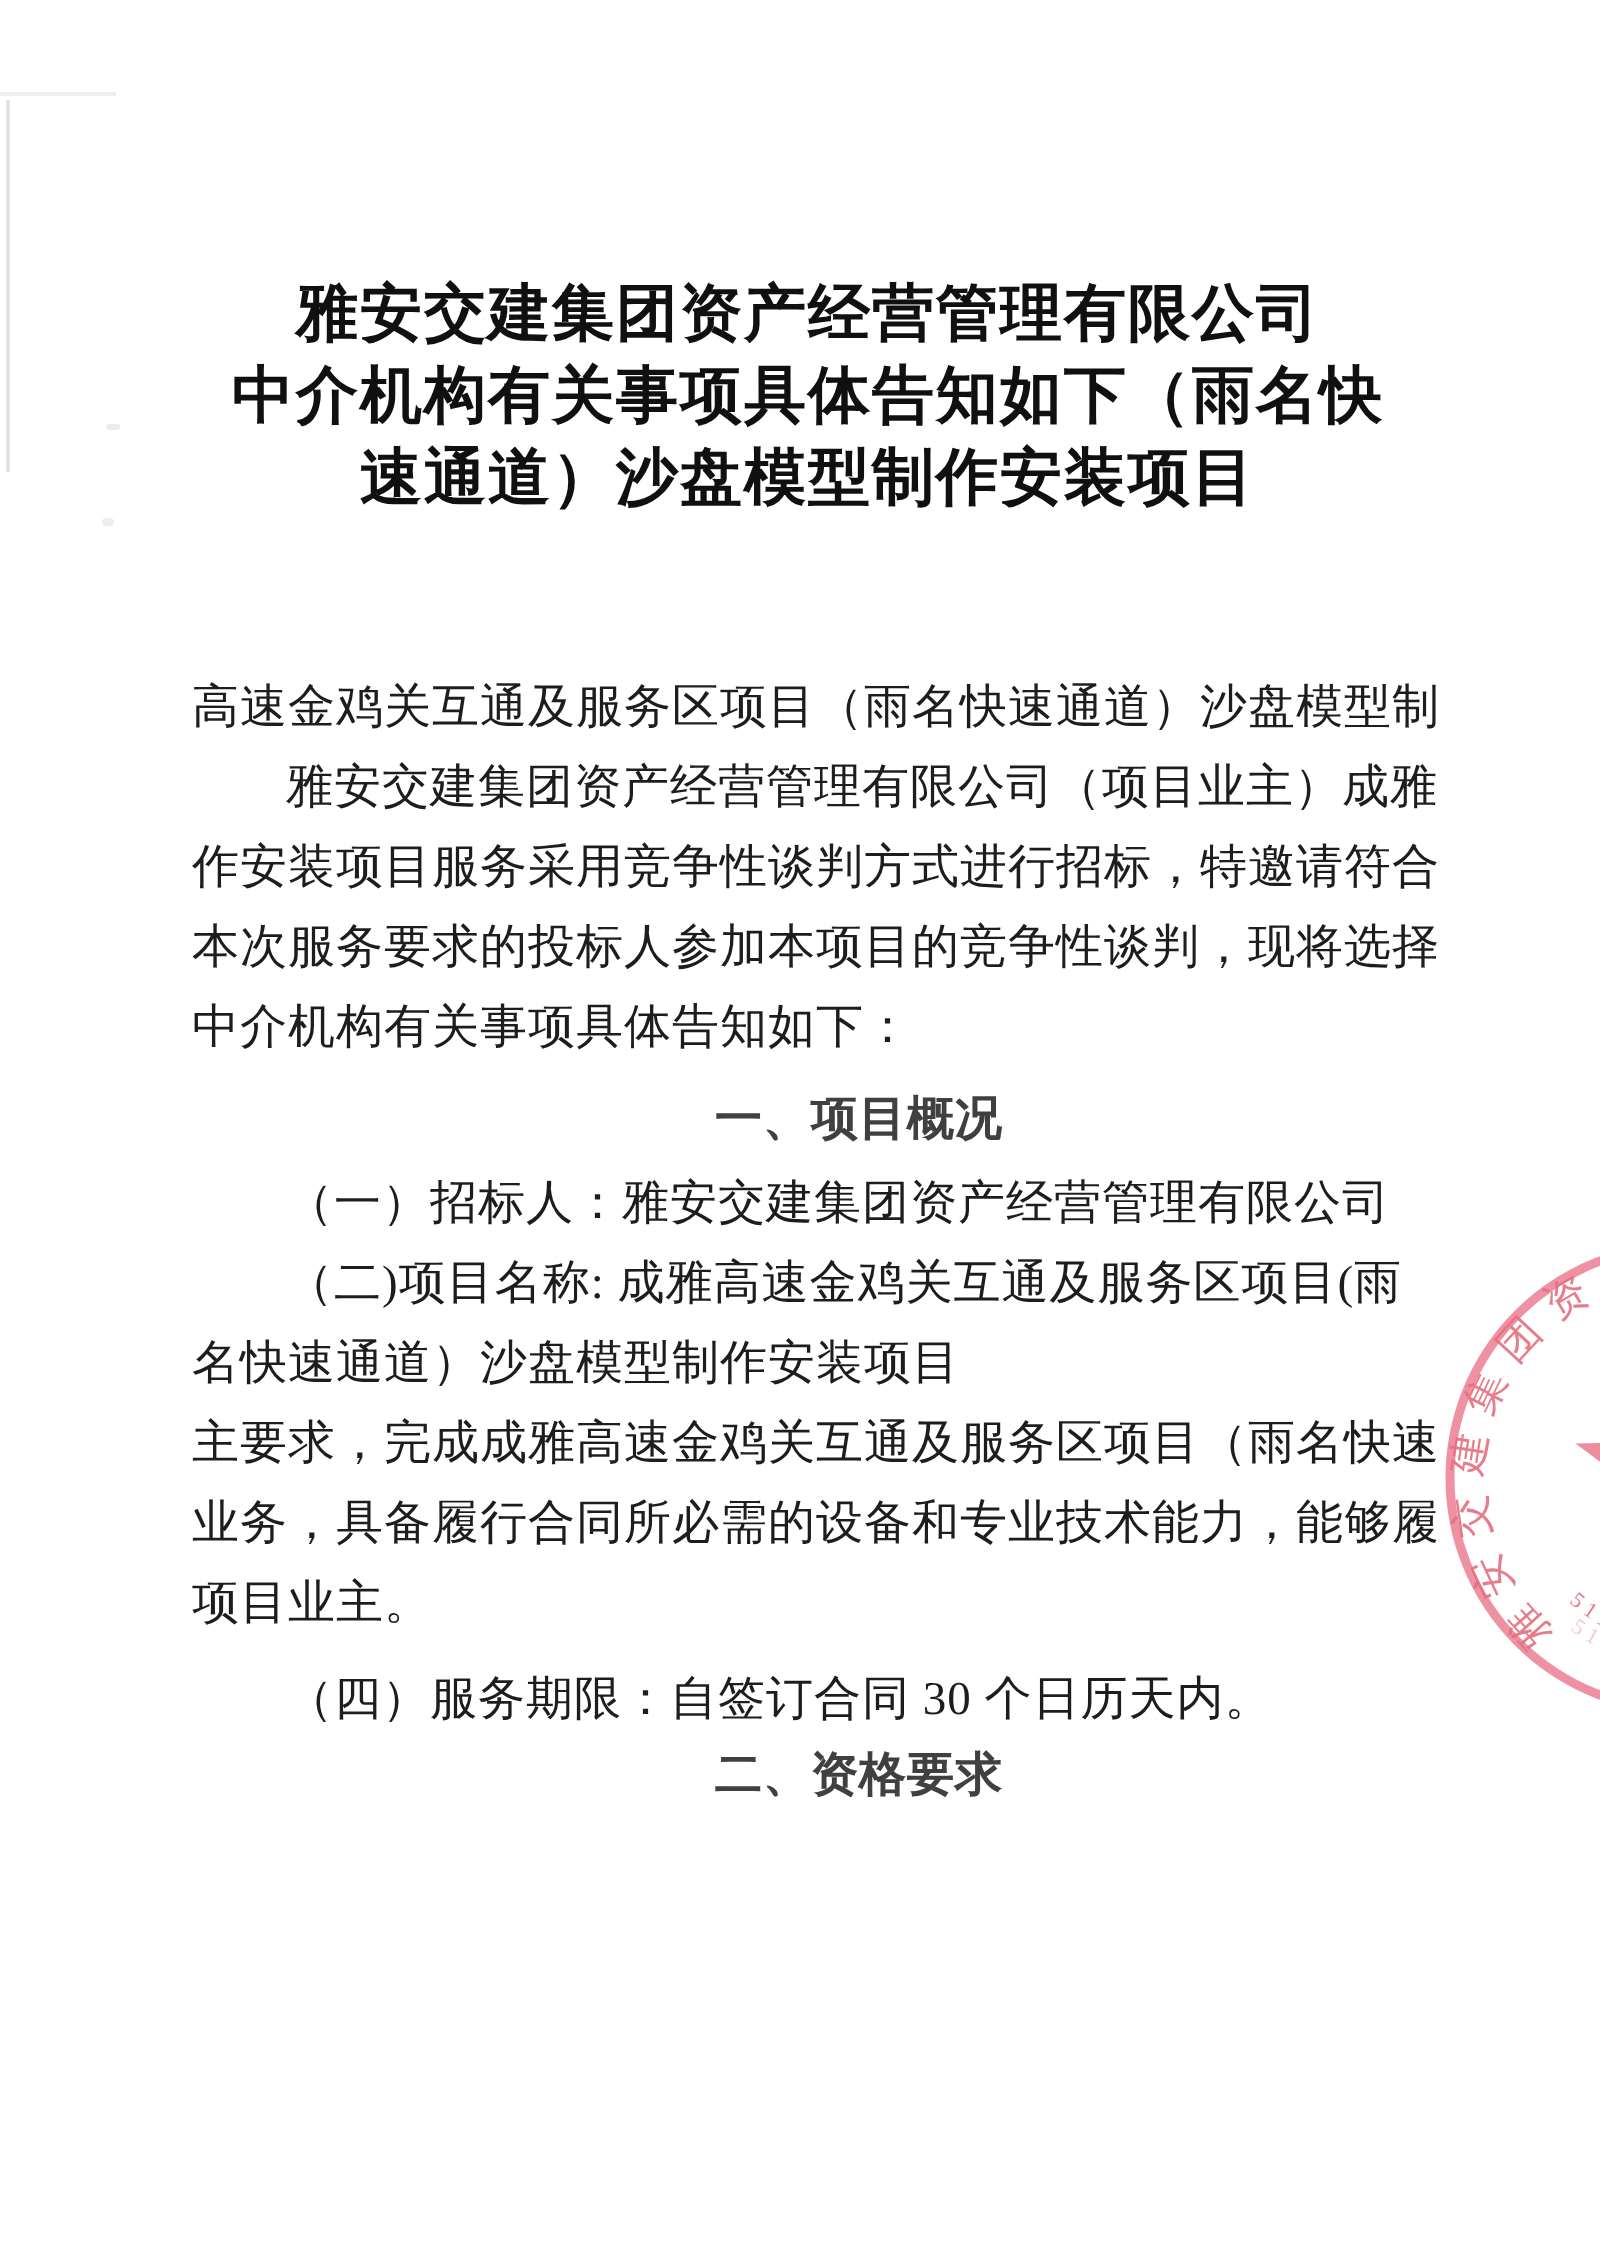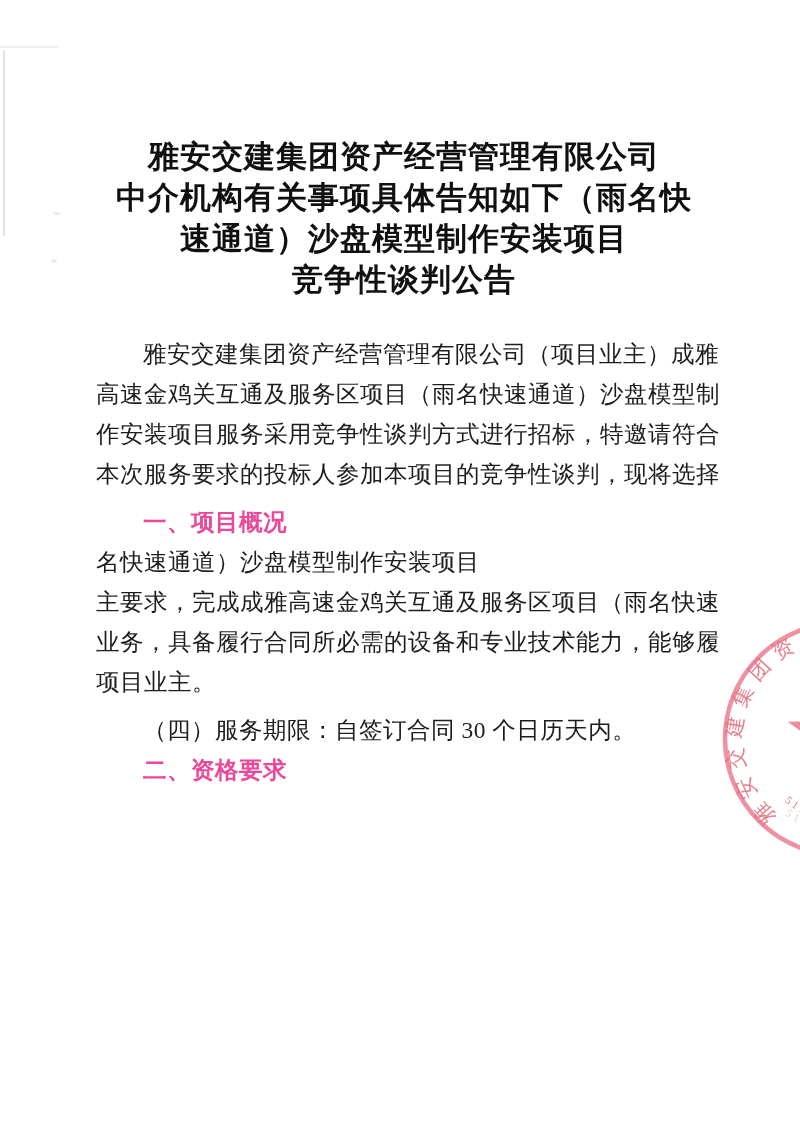--- a/index.html
+++ b/index.html
@@ -14,53 +14,55 @@
   .scan-speck2{position:absolute;left:51px;top:215px;width:6px;height:4px;background:#eceff1;border-radius:2px;}
 
   .title-block{position:absolute;left:96px;top:92px;width:616px;text-align:center;
                font-weight:700;font-size:31px;line-height:41px;color:#101010;letter-spacing:1px;}
   .title-line{white-space:nowrap;}
 
   .body-block{position:absolute;left:96px;top:290px;width:620px;
               font-size:23.5px;line-height:40px;color:#1d1d1d;letter-spacing:0.5px;}
   .line{white-space:nowrap;}
   .indent{padding-left:47px;}
-  .heading{font-family:Liberation Serif, serif;font-weight:700;color:#ec4899;}
+  .heading{font-family:Liberation Mono, monospace;font-weight:700;color:#404040;text-align:center;}
   .gap-sm{margin-top:8px;}
 
   .seal{position:absolute;left:718px;top:574px;width:82px;height:245px;pointer-events:none;}
   .seal svg{display:block;}
   .seal text{font-family:"Liberation Serif","DejaVu Serif",serif;}
 </style>
 </head>
 <body>
 
 <div class="page">
 
   <div class="scan-edge-v"></div>
   <div class="scan-edge-h"></div>
   <div class="scan-speck1"></div>
   <div class="scan-speck2"></div>
 
   <div class="title-block">
     <div class="title-line">雅安交建集团资产经营管理有限公司</div>
     <div class="title-line">中介机构有关事项具体告知如下（雨名快</div>
     <div class="title-line">速通道）沙盘模型制作安装项目</div>
-    <div class="title-line">竞争性谈判公告</div>
   </div>
 
   <div class="body-block">
+    <div class="line">高速金鸡关互通及服务区项目（雨名快速通道）沙盘模型制</div>
     <div class="line indent">雅安交建集团资产经营管理有限公司（项目业主）成雅</div>
-    <div class="line">高速金鸡关互通及服务区项目（雨名快速通道）沙盘模型制</div>
     <div class="line">作安装项目服务采用竞争性谈判方式进行招标，特邀请符合</div>
     <div class="line">本次服务要求的投标人参加本项目的竞争性谈判，现将选择</div>
+    <div class="line">中介机构有关事项具体告知如下：</div>
 
     <div class="line indent heading gap-sm">一、项目概况</div>
 
+    <div class="line indent">（一）招标人：雅安交建集团资产经营管理有限公司</div>
 
+    <div class="line indent">（二)项目名称: 成雅高速金鸡关互通及服务区项目(雨</div>
     <div class="line">名快速通道）沙盘模型制作安装项目</div>
 
     <div class="line">主要求，完成成雅高速金鸡关互通及服务区项目（雨名快速</div>
     <div class="line">业务，具备履行合同所必需的设备和专业技术能力，能够履</div>
     <div class="line">项目业主。</div>
 
     <div class="line indent gap-sm">（四）服务期限：自签订合同 30 个日历天内。</div>
 
     <div class="line indent heading">二、资格要求</div>
 

